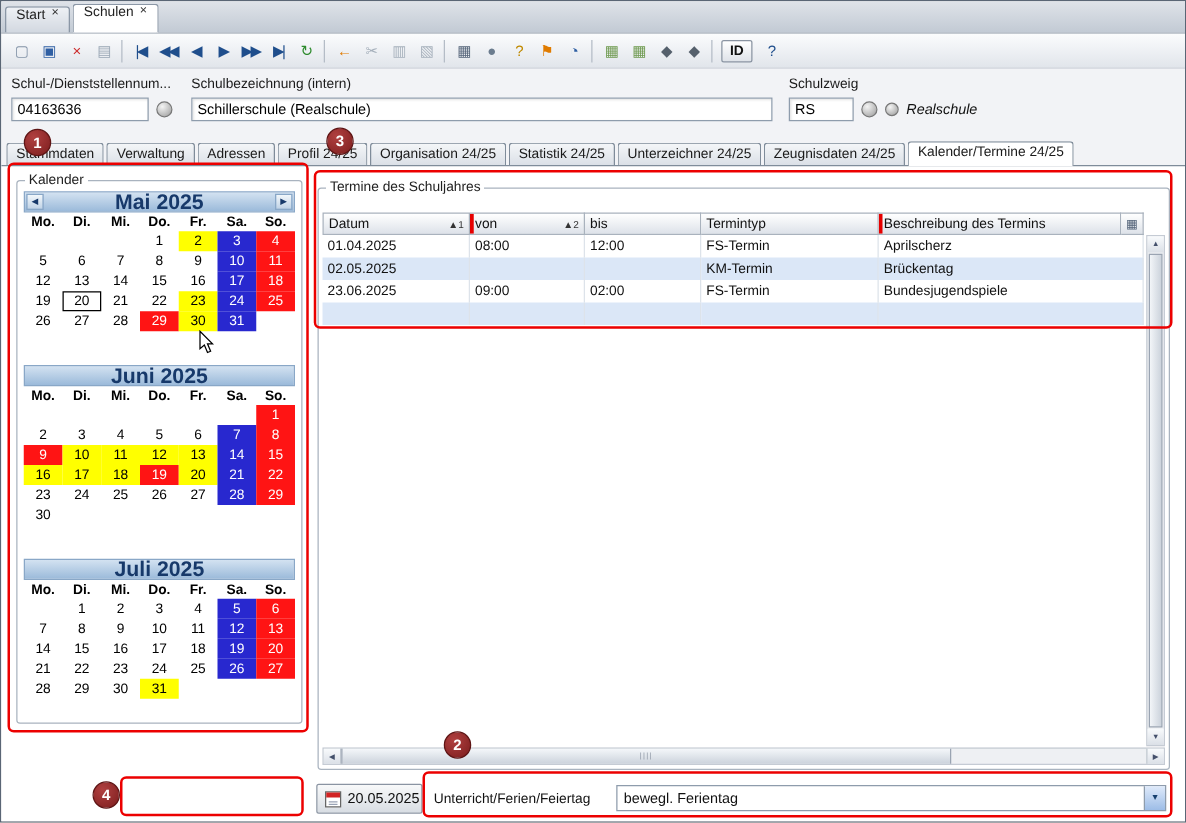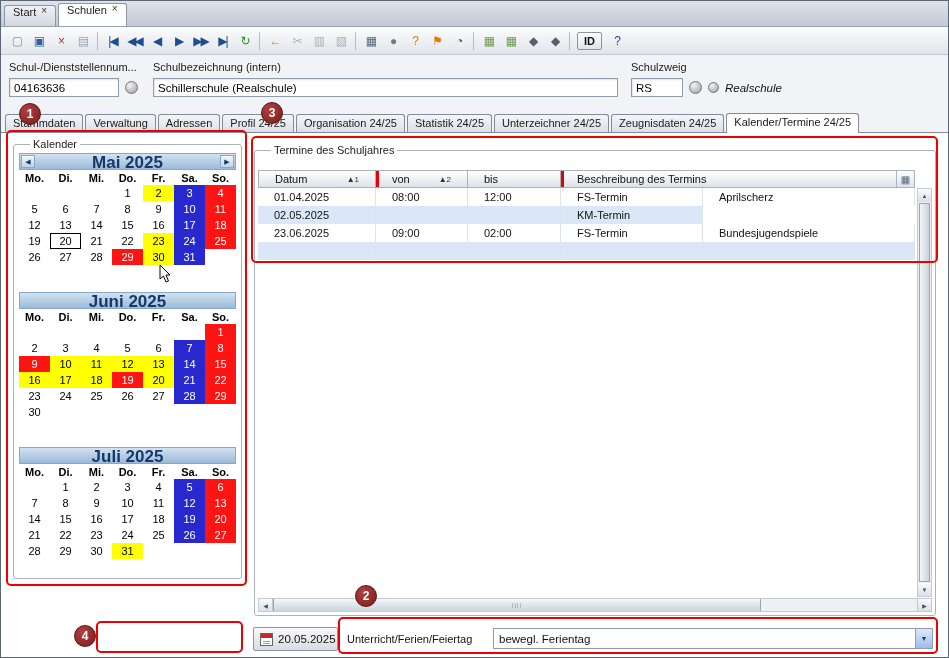--- a/index.html
+++ b/index.html
@@ -49,21 +49,21 @@
   .tab { font-size:11px; color:#1a1a1a; padding:2px 7px 3px; margin-right:2px; white-space:nowrap;
     border:1px solid #7f8c9a; border-bottom:none; border-radius:3px 3px 0 0;
     background:linear-gradient(#f4f6f8,#dbe0e7); }
   .tab.active { background:#fff; position:relative; top:1px; padding-bottom:5px; z-index:2; }
 
   
   .content { position:absolute; left:0; top:131px; width:100%; height:527px;
     background:#fff; border-top:1px solid #7f8c9a; }
 
   fieldset.gb { position:absolute; border:1px solid #a9b3bf; border-radius:3px; background:#fff; }
-  fieldset.gb legend { font-size:11px; color:#222; margin-left:16px; padding:0 3px; }
+  fieldset.gb legend { font-size:11px; color:#222; margin-left:6px; padding:0 3px; }
 
   
   .calendar-gb { left:12px; top:5px; width:229px; height:441px; }
   #months { padding:3px 5px 0; }
   .month { margin-bottom:27px; }
   .month:last-child { margin-bottom:0; }
   .mhdr { height:17px; width:217px; position:relative; text-align:center;
     background:linear-gradient(#d3e2f1,#9bbada); border:1px solid #89a7c7; }
   .mtitle { font-size:17px; font-weight:bold; color:#17396a; line-height:15px; }
   .mnav { position:absolute; top:1px; left:1px; width:14px; height:13px; text-align:center;
@@ -77,21 +77,21 @@
   .day.y { background:#ffff00; }
   .day.b { background:#2828cf; color:#fff; }
   .day.r { background:#ff1414; color:#fff; }
   .day.sel { border:1px solid #000; background:#fff; }
 
   
   .termine-gb { left:253px; top:11px; width:682px; height:472px; }
   #termineTable { position:absolute; left:3px; top:14px; right:20px; }
   .trow { display:flex; height:18px; }
   .tcell { position:relative; display:flex; align-items:center; font-size:11px; color:#111;
-    padding:0 16px; border-right:1px solid #dde3ea; overflow:hidden; white-space:nowrap; }
+    padding:0 4px; border-right:1px solid #dde3ea; overflow:hidden; white-space:nowrap; }
   .trow.thead .tcell { background:linear-gradient(#ffffff,#dde2e9); border:1px solid #a9b2bd;
     border-left:none; }
   .trow.thead .tcell:first-child { border-left:1px solid #a9b2bd; }
   .col0{width:118px;} .col1{width:92px;} .col2{width:93px;} .col3{width:142px;} .col4{flex:1;}
   .corner { width:18px; justify-content:center; padding:0; font-size:10px; color:#55657a; }
   .sortind { margin-left:auto; font-size:8px; color:#333; }
   .redbar { position:absolute; left:0; top:0; width:3px; height:100%; background:#e60000; }
   .trow.alt .tcell { background:#dbe7f7; }
 
   .vscroll { position:absolute; top:32px; right:3px; bottom:18px; width:15px;
@@ -428,38 +428,42 @@
               <span class="sortind">▲1</span>
             </span>
             <span class="tcell col1">
               <span class="redbar"></span>
               <span class="thlabel">von</span>
               <span class="sortind">▲2</span>
             </span>
             <span class="tcell col2">
               <span class="thlabel">bis</span>
             </span>
+            <span class="tcell col3">
+              <span class="thlabel">Termintyp</span>
+            </span>
             <span class="tcell col4">
               <span class="redbar"></span>
               <span class="thlabel">Beschreibung des Termins</span>
             </span>
             <span class="tcell corner">▦</span>
           </div>
           <div class="trow">
             <span class="tcell col0">01.04.2025</span>
             <span class="tcell col1">08:00</span>
             <span class="tcell col2">12:00</span>
             <span class="tcell col3">FS-Termin</span>
             <span class="tcell col4">Aprilscherz</span>
           </div>
           <div class="trow alt">
             <span class="tcell col0">02.05.2025</span>
             <span class="tcell col1"></span>
             <span class="tcell col2"></span>
             <span class="tcell col3">KM-Termin</span>
+            <span class="tcell col4">Brückentag</span>
           </div>
           <div class="trow">
             <span class="tcell col0">23.06.2025</span>
             <span class="tcell col1">09:00</span>
             <span class="tcell col2">02:00</span>
             <span class="tcell col3">FS-Termin</span>
             <span class="tcell col4">Bundesjugendspiele</span>
           </div>
           <div class="trow alt">
             <span class="tcell col0"></span>

